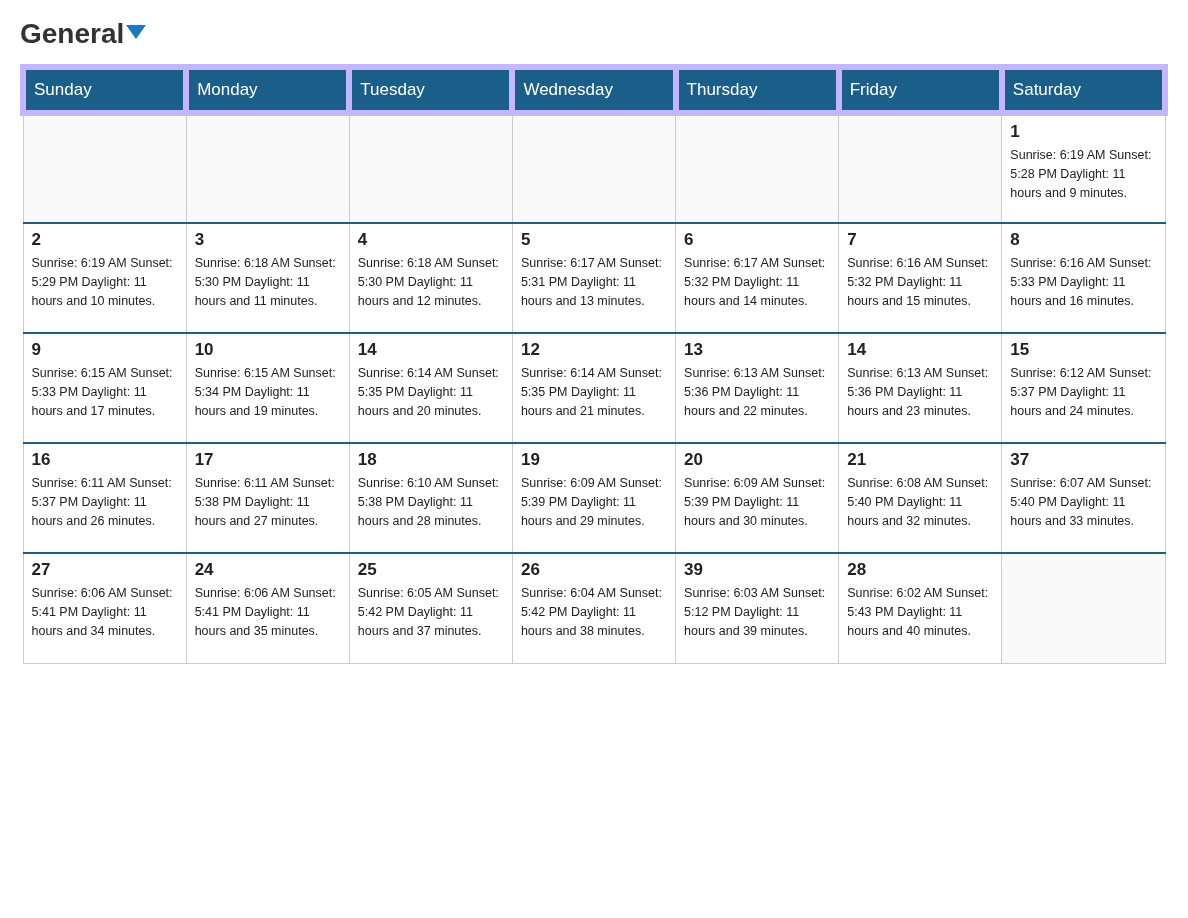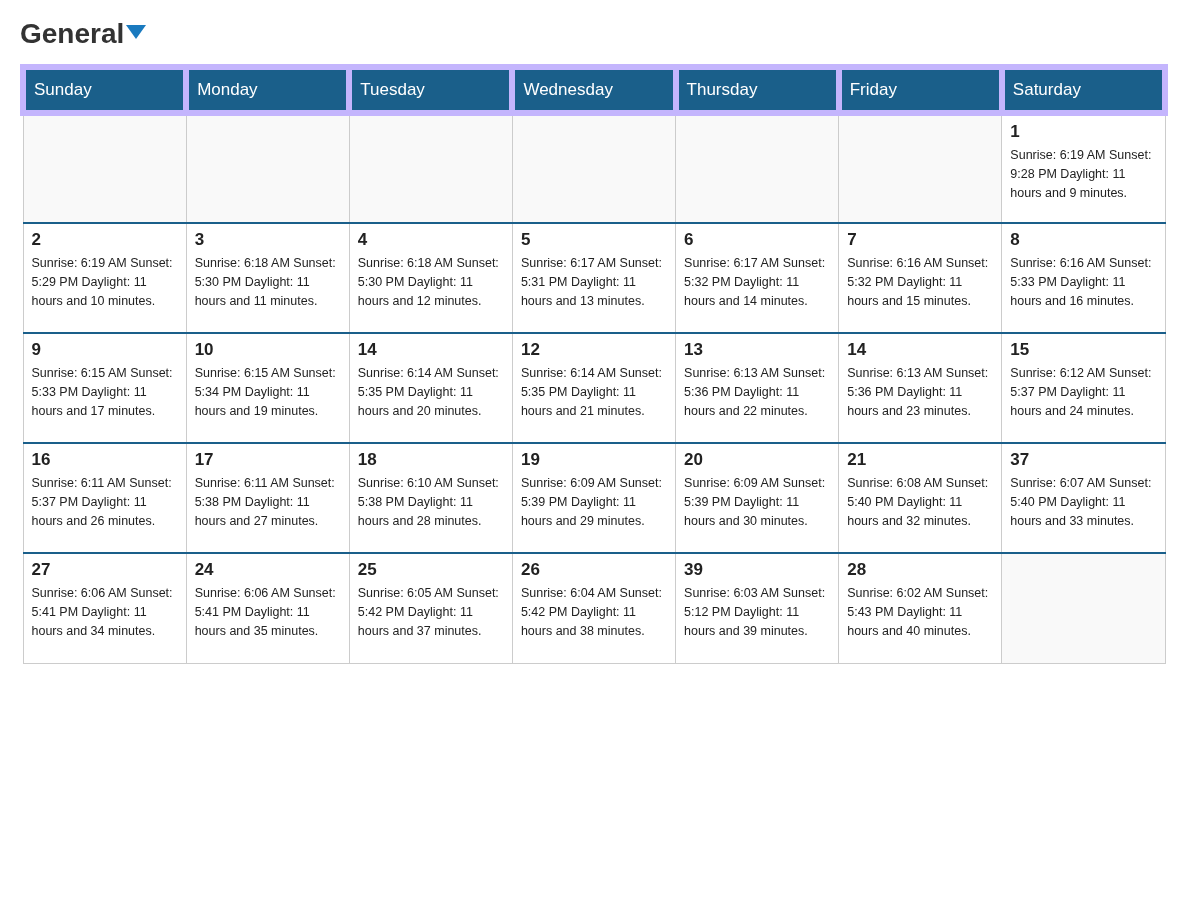--- a/index.html
+++ b/index.html
@@ -128,21 +128,21 @@
   <tr class="week-row">
         <td class="empty-cell"></td>
         <td class="empty-cell"></td>
         <td class="empty-cell"></td>
         <td class="empty-cell"></td>
         <td class="empty-cell"></td>
         <td class="empty-cell"></td>
         <td>
           <span class="day-number">1</span>
           <div class="day-info">Sunrise: 6:19 AM
-Sunset: 9:28 PM
+Sunset: 5:28 PM
 Daylight: 11 hours and 9 minutes.</div>
         </td>
       </tr>
       <tr class="week-row">
         <td>
           <span class="day-number">2</span>
           <div class="day-info">Sunrise: 6:19 AM
 Sunset: 5:29 PM
 Daylight: 11 hours and 10 minutes.</div>
         </td>

